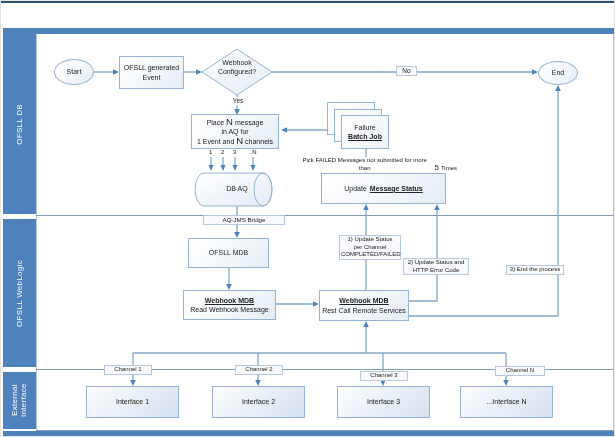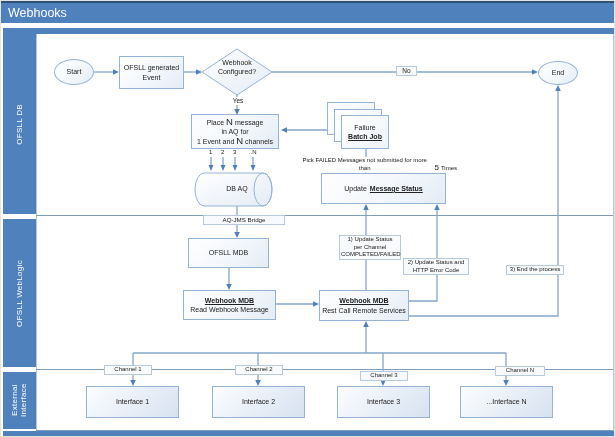--- a/index.html
+++ b/index.html
@@ -35,21 +35,20 @@
   .big5{font-size:8px;line-height:1;}
   svg.wires{position:absolute;left:0;top:0;z-index:2;}
   .qnum{position:absolute;font-size:6px;z-index:4;background:#fff;padding:0 1px;}
 </style>
 </head>
 <body>
 
 <div id="stage">
 
   <div class="abs topline"></div>
-  <div class="abs titlebar">Webhooks</div>
   <div class="abs strip" style="top:27px;height:6px;"></div>
   <div class="abs strip" style="top:430px;height:7px;"></div>
   <div class="abs pool-edge" style="left:612px;top:33px;width:1px;height:397px;"></div>
   <div class="abs pool-edge" style="left:35px;top:33px;width:1px;height:397px;"></div>
 
   <div class="abs lanebar" style="top:33px;height:180px;">
     <div class="lane-label">OFSLL DB</div>
   </div>
   <div class="abs lanebar" style="top:218px;height:148px;">
     <div class="lane-label">OFSLL WebLogic</div>

